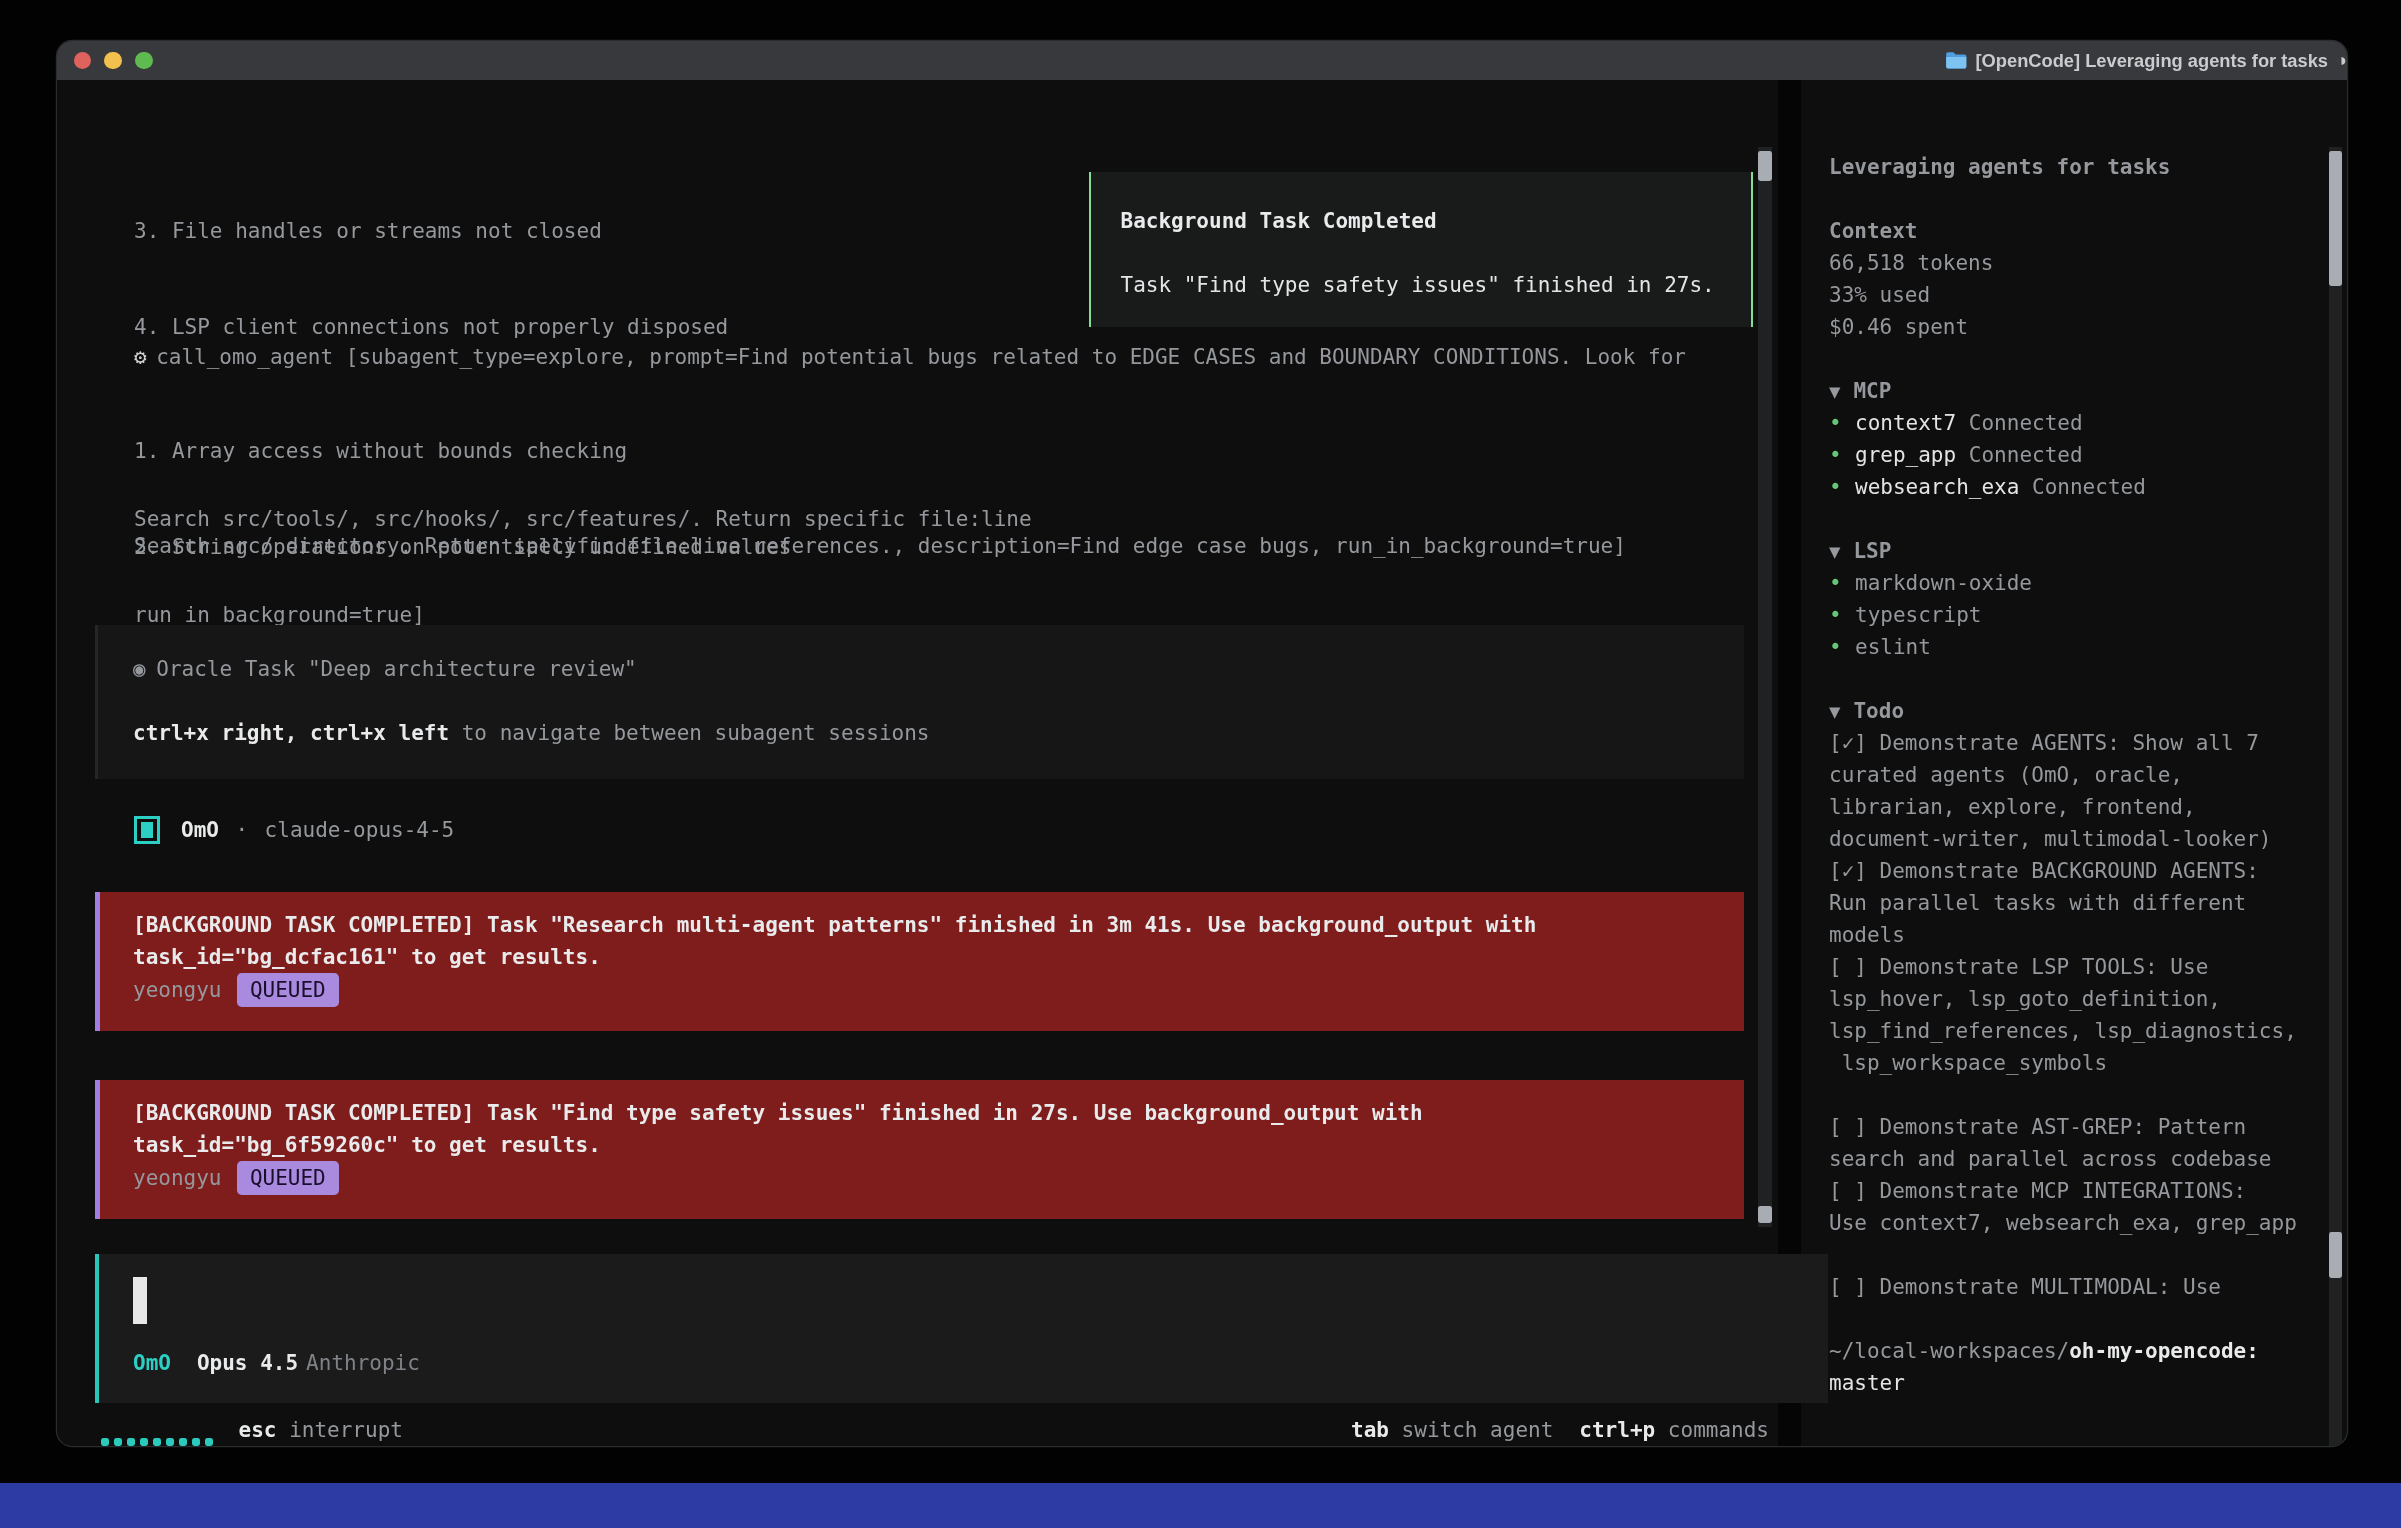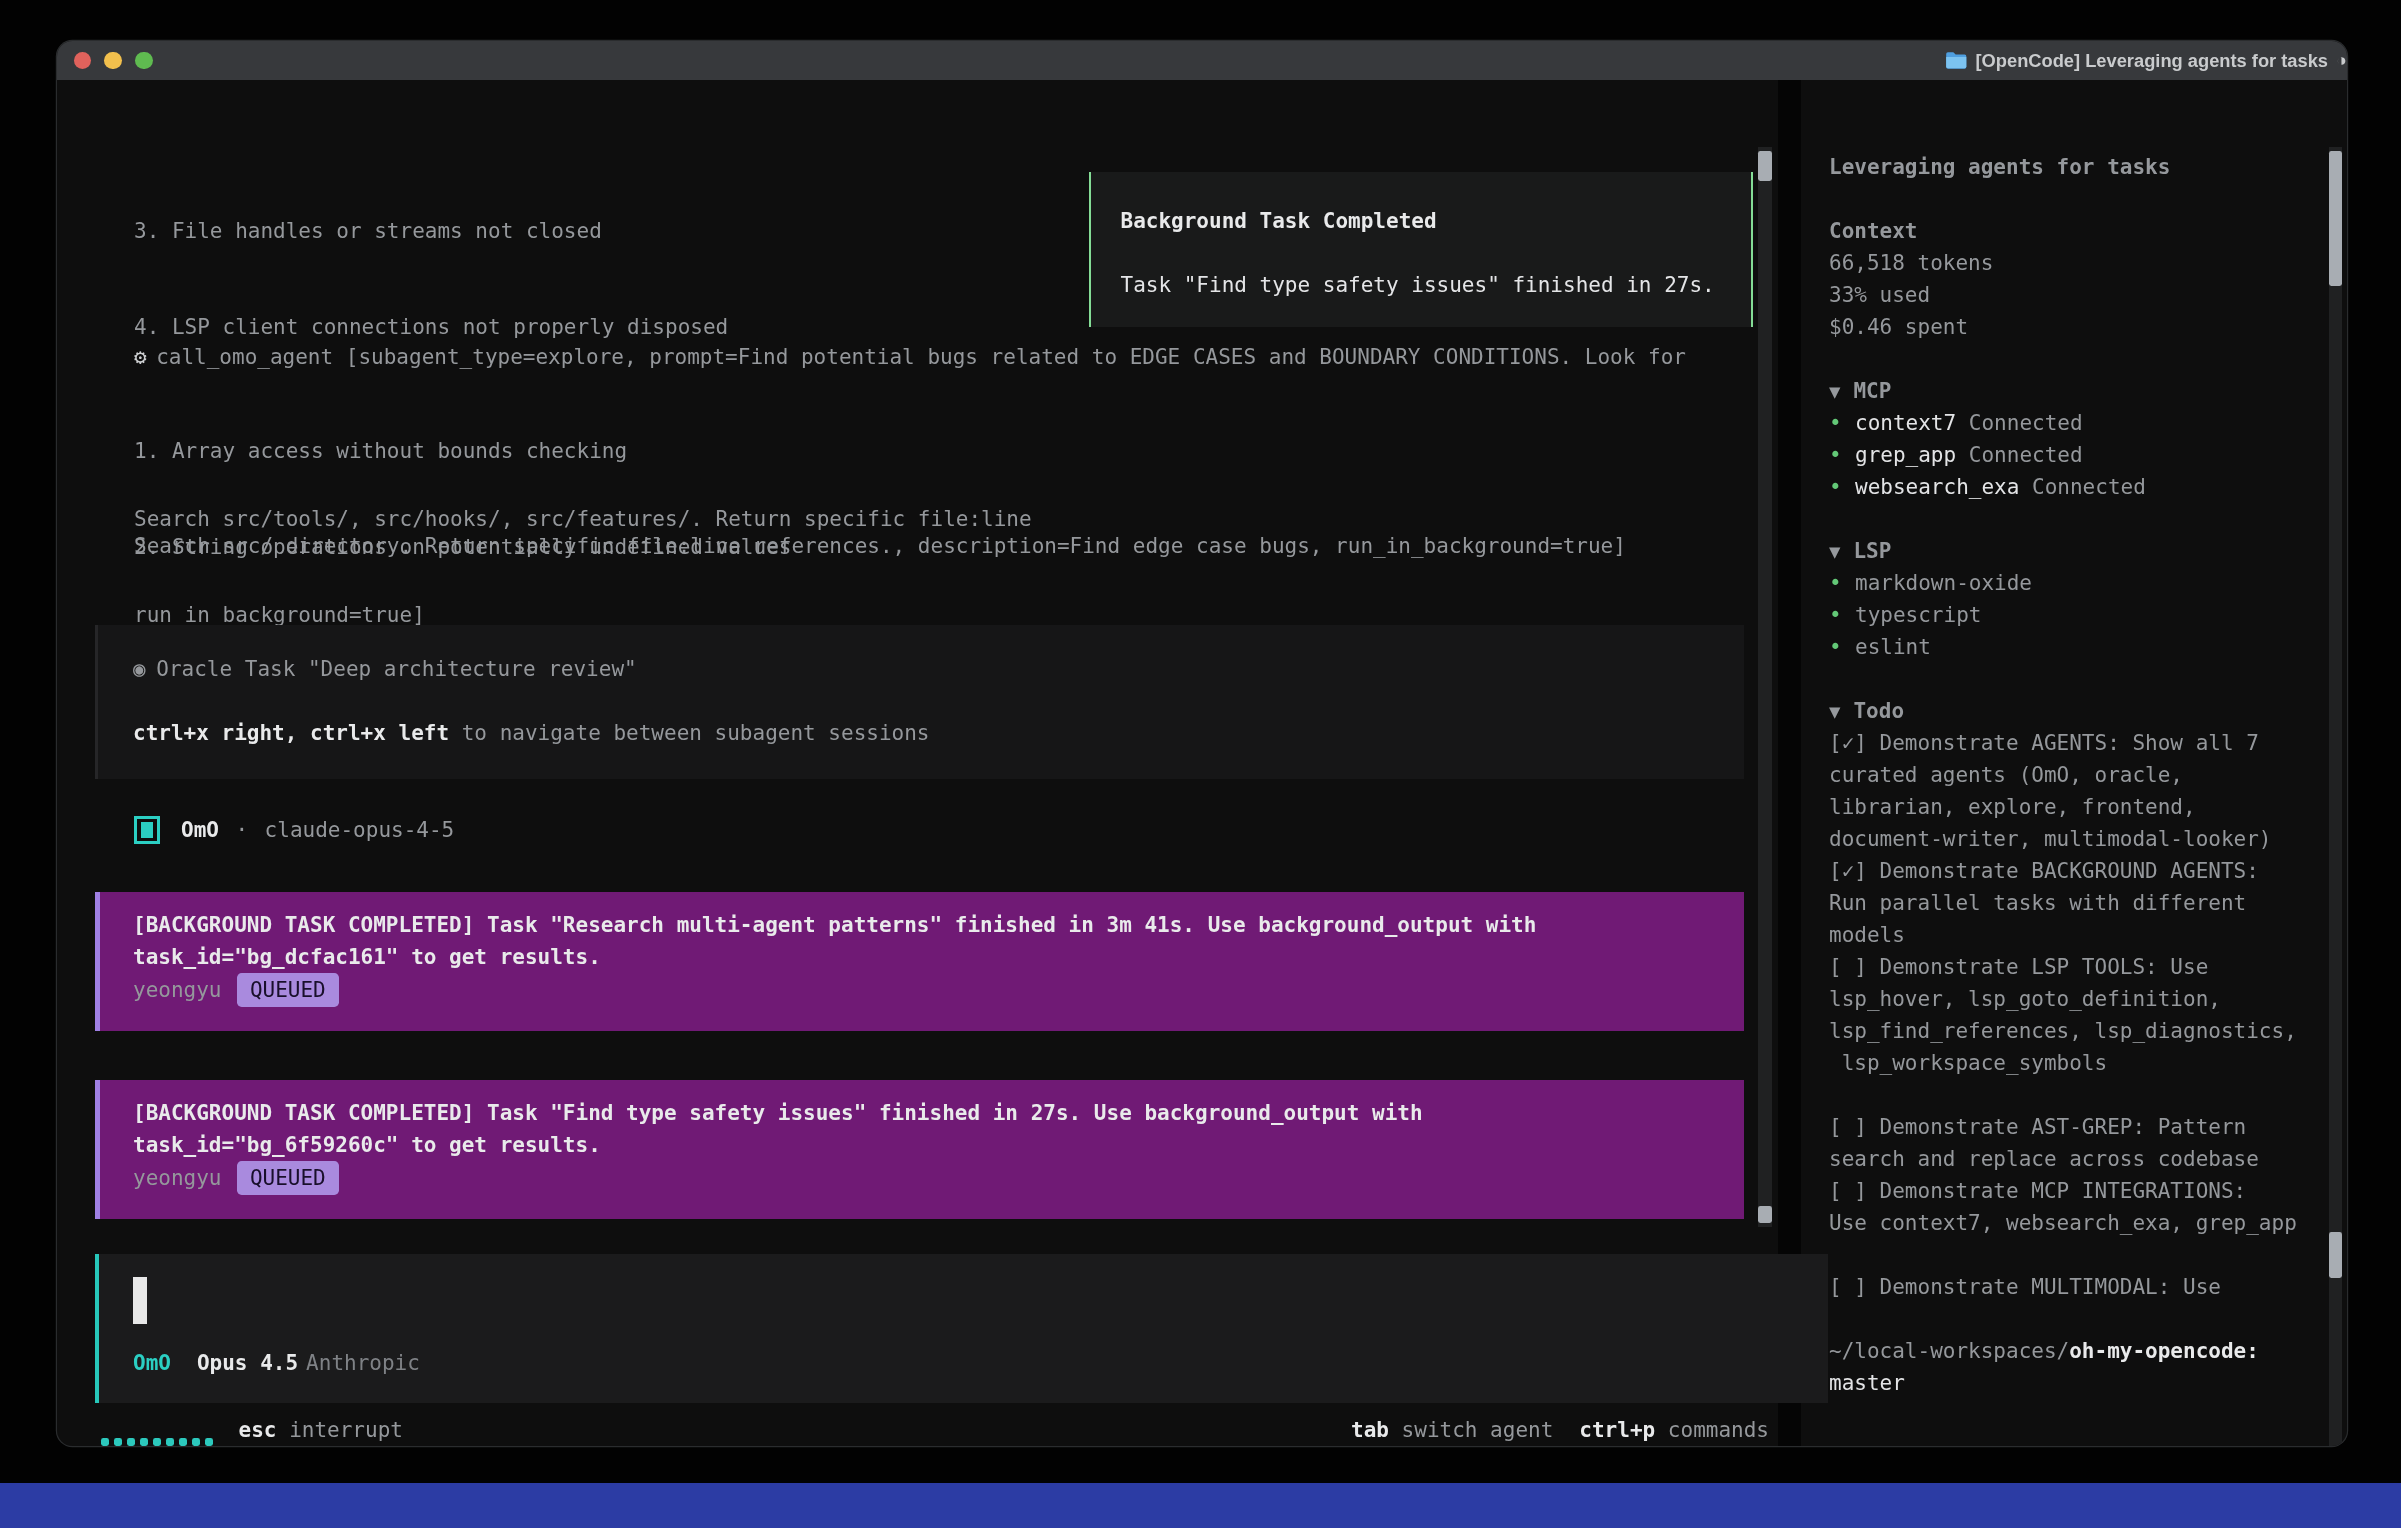--- a/index.html
+++ b/index.html
@@ -39,21 +39,21 @@
 
   .oracle-box { position:absolute; left:38px; top:545px; width:1649px; height:154px;
                 background:#161617; border-left:3.5px solid #262628; padding:28px 0 0 35px; }
   .oracle-ico { color:#95989c; margin-right:10.6px; }
 
   .agent-header { position:absolute; left:77px; top:734px; display:flex; align-items:center; }
   .omo-ico { width:26px; height:28px; border:3px solid #2bcfc3; display:inline-flex; align-items:center;
              justify-content:center; margin-right:21px; }
   .omo-ico i { width:11.8px; height:15.4px; background:#2bcfc3; display:block; }
 
-  .task-box { position:absolute; left:38px; width:1649px; height:139px; background:#701a75;
+  .task-box { position:absolute; left:38px; width:1649px; height:139px; background:#7f1d1d;
               border-left:5.9px solid #9f7fe3; padding:16.5px 0 0 33px; }
   .task-box.b1 { top:812px; } .task-box.b2 { top:1000px; }
   .badge { display:inline-block; background:#a98ade; color:#190f2b; font-weight:normal;
            border-radius:4.7px; padding:1.2px 13px; margin-left:15.4px; }
 
   .input-box { position:absolute; left:38px; top:1174px; width:1733px; height:149px;
                background:#1b1b1c; border-left:4.7px solid #27c7ba; }
   .cursor { position:absolute; left:34px; top:22.5px; width:14px; height:47px; background:#e8e8e8; }
   .model-row { position:absolute; left:34px; bottom:23.6px; display:flex; }
   .teal { color:#2bcfc3; font-weight:bold; }
@@ -212,21 +212,21 @@
       <div class="ln">document-writer, multimodal-looker)</div>
       <div class="ln">[✓] Demonstrate BACKGROUND AGENTS:</div>
       <div class="ln">Run parallel tasks with different</div>
       <div class="ln">models</div>
       <div class="ln todo-green">[ ] Demonstrate LSP TOOLS: Use</div>
       <div class="ln todo-green">lsp_hover, lsp_goto_definition,</div>
       <div class="ln todo-green">lsp_find_references, lsp_diagnostics,</div>
       <div class="ln todo-green"> lsp_workspace_symbols</div>
       <div class="ln"> </div>
       <div class="ln">[ ] Demonstrate AST-GREP: Pattern</div>
-      <div class="ln">search and replace across codebase</div>
+      <div class="ln">search and parallel across codebase</div>
       <div class="ln">[ ] Demonstrate MCP INTEGRATIONS:</div>
       <div class="ln">Use context7, websearch_exa, grep_app</div>
       <div class="ln"> </div>
       <div class="ln">[ ] Demonstrate MULTIMODAL: Use</div>
       <div class="ln"> </div>
       <div class="ln"><span>~/local-workspaces/</span><span class="w">oh-my-opencode:</span></div>
       <div class="ln" style="color:#e3e4e6;">master</div>
       <div class="ln"> </div>
       <div class="ln"> </div>
       <div class="ln"><span class="bullet-green">•</span> </div>

